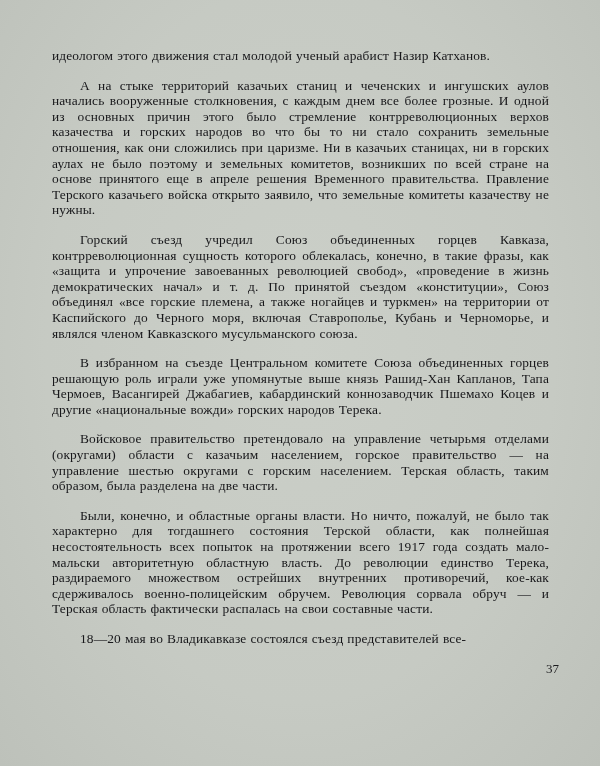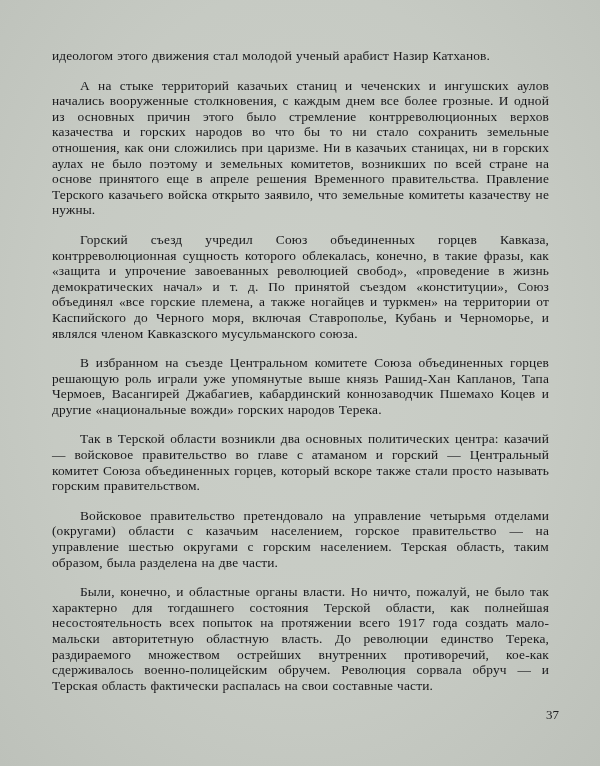--- a/index.html
+++ b/index.html
@@ -43,18 +43,18 @@
 </style>
 </head>
 <body>
 
 <div class="page">
   <div class="text-block">
       <p class="no-indent">идеологом этого движения стал молодой ученый арабист Назир Катханов.</p>
       <p>А на стыке территорий казачьих станиц и чеченских и ингушских аулов начались вооруженные столкновения, с каждым днем все более грозные. И одной из основных причин этого было стремление контрреволюционных верхов казачества и горских народов во что бы то ни стало сохранить земельные отношения, как они сложились при царизме. Ни в казачьих станицах, ни в горских аулах не было поэтому и земельных комитетов, возникших по всей стране на основе принятого еще в апреле решения Временного правительства. Правление Терского казачьего войска открыто заявило, что земельные комитеты казачеству не нужны.</p>
       <p>Горский съезд учредил Союз объединенных горцев Кавказа, контрреволюционная сущность которого облекалась, конечно, в такие фразы, как «защита и упрочение завоеванных революцией свобод», «проведение в жизнь демократических начал» и т. д. По принятой съездом «конституции», Союз объединял «все горские племена, а также ногайцев и туркмен» на территории от Каспийского до Черного моря, включая Ставрополье, Кубань и Черноморье, и являлся членом Кавказского мусульманского союза.</p>
       <p>В избранном на съезде Центральном комитете Союза объединенных горцев решающую роль играли уже упомянутые выше князь Рашид-Хан Капланов, Тапа Чермоев, Васангирей Джабагиев, кабардинский коннозаводчик Пшемахо Коцев и другие «национальные вожди» горских народов Терека.</p>
-      <p>Так в Терской области возникли два основных политических центра: казачий — войсковое правительство во главе с атаманом и горский — Центральный комитет Союза объединенных горцев, который вскоре также стали просто называть горским правительством.</p>
       <p>Войсковое правительство претендовало на управление четырьмя отделами (округами) области с казачьим населением, горское правительство — на управление шестью округами с горским населением. Терская область, таким образом, была разделена на две части.</p>
       <p>Были, конечно, и областные органы власти. Но ничто, пожалуй, не было так характерно для тогдашнего состояния Терской области, как полнейшая несостоятельность всех попыток на протяжении всего 1917 года создать мало-мальски авторитетную областную власть. До революции единство Терека, раздираемого множеством острейших внутренних противоречий, кое-как сдерживалось военно-полицейским обручем. Революция сорвала обруч — и Терская область фактически распалась на свои составные части.</p>
+      <p>18—20 мая во Владикавказе состоялся съезд представителей все-</p>
     </div>
   <div class="page-number">37</div>
 </div>
 
 </body></html>

